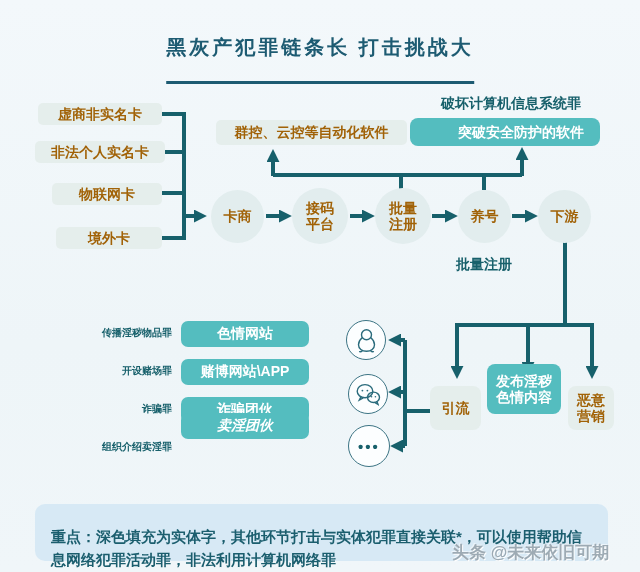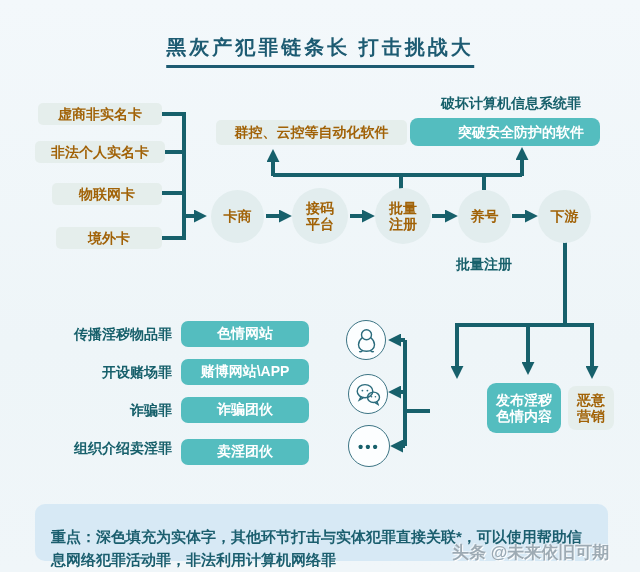--- a/index.html
+++ b/index.html
@@ -10,28 +10,28 @@
     overflow:hidden;
     font-family:"Liberation Sans","DejaVu Sans",sans-serif;
     color:#17606b;
   }
   .lines{position:absolute;left:0;top:0;z-index:1;}
   .node{position:absolute;z-index:2;display:flex;align-items:center;justify-content:center;
         font-weight:bold;font-size:14px;color:#a16207;text-align:center;line-height:1.15;}
   .title{
     position:absolute;z-index:2;left:50%;top:34px;transform:translateX(-50%);
     font-size:20px;font-weight:bold;letter-spacing:3px;color:#1d5b72;
-    border-bottom:3px solid #1d5b72;padding-bottom:4px;white-space:nowrap;
+    border-bottom:3px solid #1d5b72;padding-bottom:20px;white-space:nowrap;
   }
   .pill-light{background:#e5eeec;border-radius:5px;}
   .pill-teal{background:#54bdbf;color:#ffffff;border-radius:8px;}
   .fcircle{background:#e2edee;border-radius:50%;}
   .lbl{position:absolute;z-index:2;font-weight:bold;font-size:14px;color:#17606b;}
   .crime-label{position:absolute;z-index:2;left:28px;width:144px;text-align:right;
-               font-weight:bold;font-size:14px;color:#17606b;}
+               font-weight:bold;font-size:10px;color:#17606b;}
   .entity-box{position:absolute;z-index:2;left:181px;width:128px;height:26px;
               display:flex;align-items:center;justify-content:center;
               background:#54bdbf;color:#fff;font-weight:bold;font-size:14px;border-radius:7px;}
   .pcircle{position:absolute;z-index:2;box-sizing:border-box;border-radius:50%;
            background:#fcfeff;border:1.5px solid #3c7484;
            display:flex;align-items:center;justify-content:center;}
   .pcircle svg{stroke:#2a6b7c;fill:none;stroke-width:1.4;stroke-linecap:round;}
   .dots{font-size:15px;font-weight:bold;color:#17606b;letter-spacing:2px;line-height:1;}
   .note-box{position:absolute;z-index:2;left:35px;top:504px;width:573px;height:57px;
             background:#d7e9f5;border-radius:10px;}
@@ -96,35 +96,36 @@
     <span class="w30">接码平台</span>
   </div>
   <div class="node fcircle" style="left:375px;top:188px;width:56px;height:56px;">
     <span class="w30">批量注册</span>
   </div>
   <div class="node fcircle" style="left:458px;top:190px;width:53px;height:53px;">养号</div>
   <div class="node fcircle" style="left:538px;top:190px;width:53px;height:53px;">下游</div>
 
   <div class="lbl" style="left:456px;top:256px;">批量注册</div>
 
-  <div class="node pill-teal" style="left:487px;top:383px;width:74px;height:50px;border-radius:9px;">
+  <div class="node pill-light" style="left:430px;top:386px;width:51px;height:44px;border-radius:8px;">引流</div>
+  <div class="node pill-teal" style="left:487px;top:364px;width:74px;height:50px;">
     <span class="w60">发布淫秽色情内容</span>
   </div>
   <div class="node pill-light" style="left:568px;top:386px;width:46px;height:44px;border-radius:8px;">
     <span class="w30">恶意营销</span>
   </div>
 
   <div class="crime-label" style="top:326px;">传播淫秽物品罪</div>
   <div class="entity-box" style="top:321px;">色情网站</div>
   <div class="crime-label" style="top:364px;">开设赌场罪</div>
   <div class="entity-box" style="top:359px;">赌博网站\APP</div>
   <div class="crime-label" style="top:402px;">诈骗罪</div>
   <div class="entity-box" style="top:397px;">诈骗团伙</div>
   <div class="crime-label" style="top:440px;">组织介绍卖淫罪</div>
-  <div class="entity-box" style="top:439px;">卖淫团伙</div>
+  <div class="entity-box" style="top:413px;font-style:italic;">卖淫团伙</div>
 
   <div class="pcircle" style="left:346px;top:320px;width:40px;height:40px;">
     <svg width="23" height="25" viewBox="0 0 23 25">
       <circle cx="11.5" cy="6.8" r="5"></circle>
       <path d="M7.1,9.8 C4.9,11.7 3.5,14.3 3.5,16.8 C3.5,20.7 7,23.2 11.5,23.2 C16,23.2 19.5,20.7 19.5,16.8 C19.5,14.3 18.1,11.7 15.9,9.8"></path>
       <path d="M7.3,22.7 C6.6,23.5 5.6,23.9 4.6,23.6 M15.7,22.7 C16.4,23.5 17.4,23.9 18.4,23.6"></path>
     </svg>
   </div>
   <div class="pcircle" style="left:348px;top:374px;width:40px;height:40px;">
     <svg width="27" height="23" viewBox="0 0 27 23">

